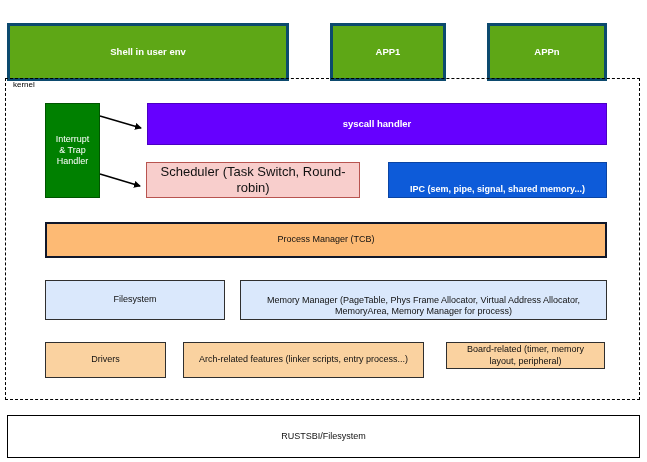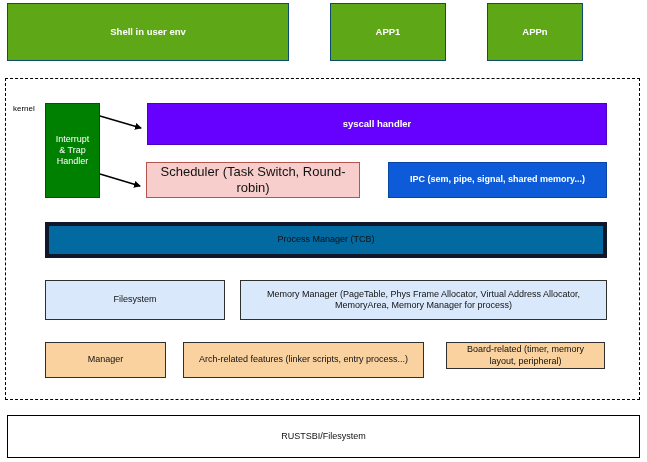--- a/index.html
+++ b/index.html
@@ -22,28 +22,29 @@
     align-items: center;
     justify-content: center;
     text-align: center;
     line-height: 1.25;
     padding: 2px 6px;
   }
 
   
   .app-box {
     background: #5EA716;
-    border: 1px solid #0c4a6e;
+    border: 3px solid #0c4a6e;
     color: #ffffff;
     font-size: 9.5px;
     font-weight: bold;
+    margin-top: 20px;
   }
   #app-shell { left: 7px;   top: 3px;  width: 282px; height: 58px; }
   #app-1     { left: 330px; top: 3px;  width: 116px; height: 58px; }
-  #app-n     { left: 487px; top: 3px;  width: 96px; height: 58px; }
+  #app-n     { left: 487px; top: 3px;  width: 120px; height: 58px; }
 
   
   #kernel-container {
     position: absolute;
     left: 5px;
     top: 78px;
     width: 635px;
     height: 322px;
     border: 1px dashed #000000;
     box-sizing: border-box;
@@ -51,21 +52,20 @@
   }
   #kernel-label {
     position: absolute;
     left: 12px;
     top: 81px;
     font-size: 8px;
     color: #000000;
     background: #ffffff;
     padding: 0 1px;
     line-height: 1.1;
-    margin-top: 24px;
   }
 
   
   #interrupt-handler {
     left: 45px; top: 103px; width: 55px; height: 95px;
     background: #008000;
     border: 1px solid #005500;
     color: #ffffff;
     font-size: 9px;
     font-weight: normal;
@@ -100,40 +100,41 @@
   }
 
   
   #ipc {
     left: 388px; top: 162px; width: 219px; height: 36px;
     background: #0D5BD9;
     border: 1px solid #0A44A3;
     color: #ffffff;
     font-size: 9px;
     font-weight: bold;
+    align-items: flex-end;
   }
 
   
   #process-manager {
     left: 45px; top: 222px; width: 562px; height: 36px;
-    background: #0369a1;
-    border: 4px solid #0f172a;
+    background: #fdba74;
+    border: 2px solid #0f172a;
     color: #111111;
     font-size: 9px;
   }
 
   
   .blue-box {
     background: #DAE8FC;
     border: 1px solid #2F2F2F;
     color: #111111;
     font-size: 9px;
   }
   #filesystem      { left: 45px;  top: 280px; width: 180px; height: 40px; }
-  #memory-manager  { left: 240px; top: 280px; width: 367px; height: 40px; }
+  #memory-manager  { left: 240px; top: 280px; width: 367px; height: 40px; align-items: flex-end; }
 
   
   .orange-box {
     background: #FAD2A0;
     border: 1px solid #2F2F2F;
     color: #111111;
     font-size: 9px;
   }
   #drivers       { left: 45px;  top: 342px; width: 121px; height: 36px; }
   #arch-features { left: 183px; top: 342px; width: 241px; height: 36px; }
@@ -205,21 +206,21 @@
 </div>
 
 <div class="box blue-box" id="filesystem">
   <span>Filesystem</span>
 </div>
 <div class="box blue-box" id="memory-manager">
   <span>Memory Manager (PageTable, Phys Frame Allocator, Virtual Address Allocator, MemoryArea, Memory Manager for process)</span>
 </div>
 
 <div class="box orange-box" id="drivers">
-  <span>Manager</span>
+  <span>Drivers</span>
 </div>
 <div class="box orange-box" id="arch-features">
   <span>Arch-related features (linker scripts, entry process...)</span>
 </div>
 <div class="box orange-box" id="board-related">
   <span>Board-related (timer, memory layout, peripheral)</span>
 </div>
 
 <div class="box" id="bootloader">
   <span>RUSTSBI/Filesystem</span>

